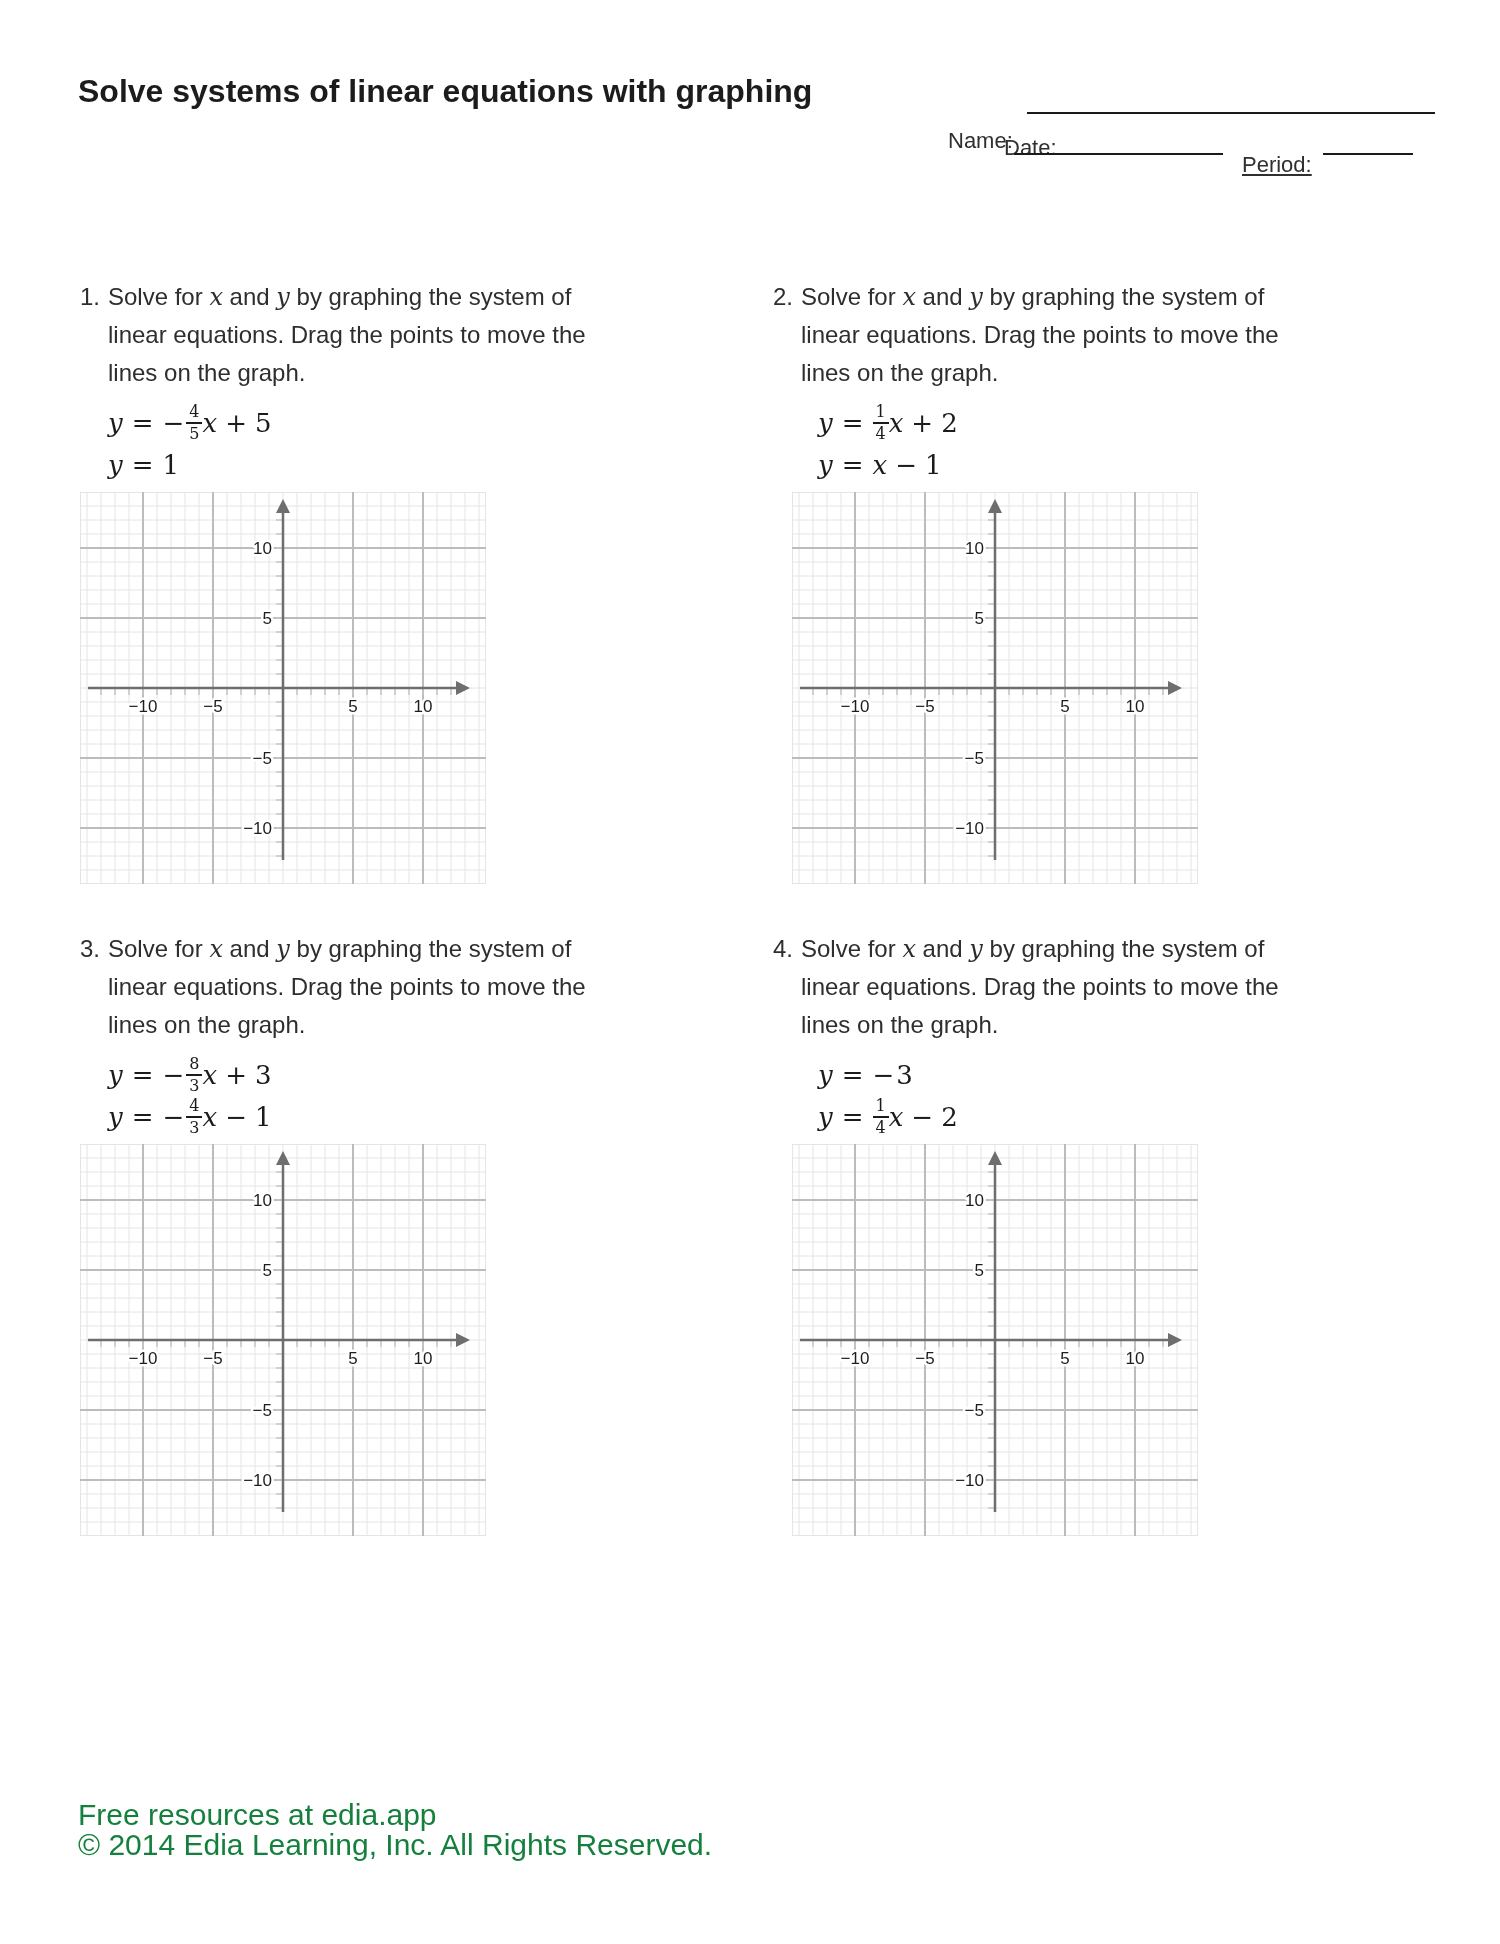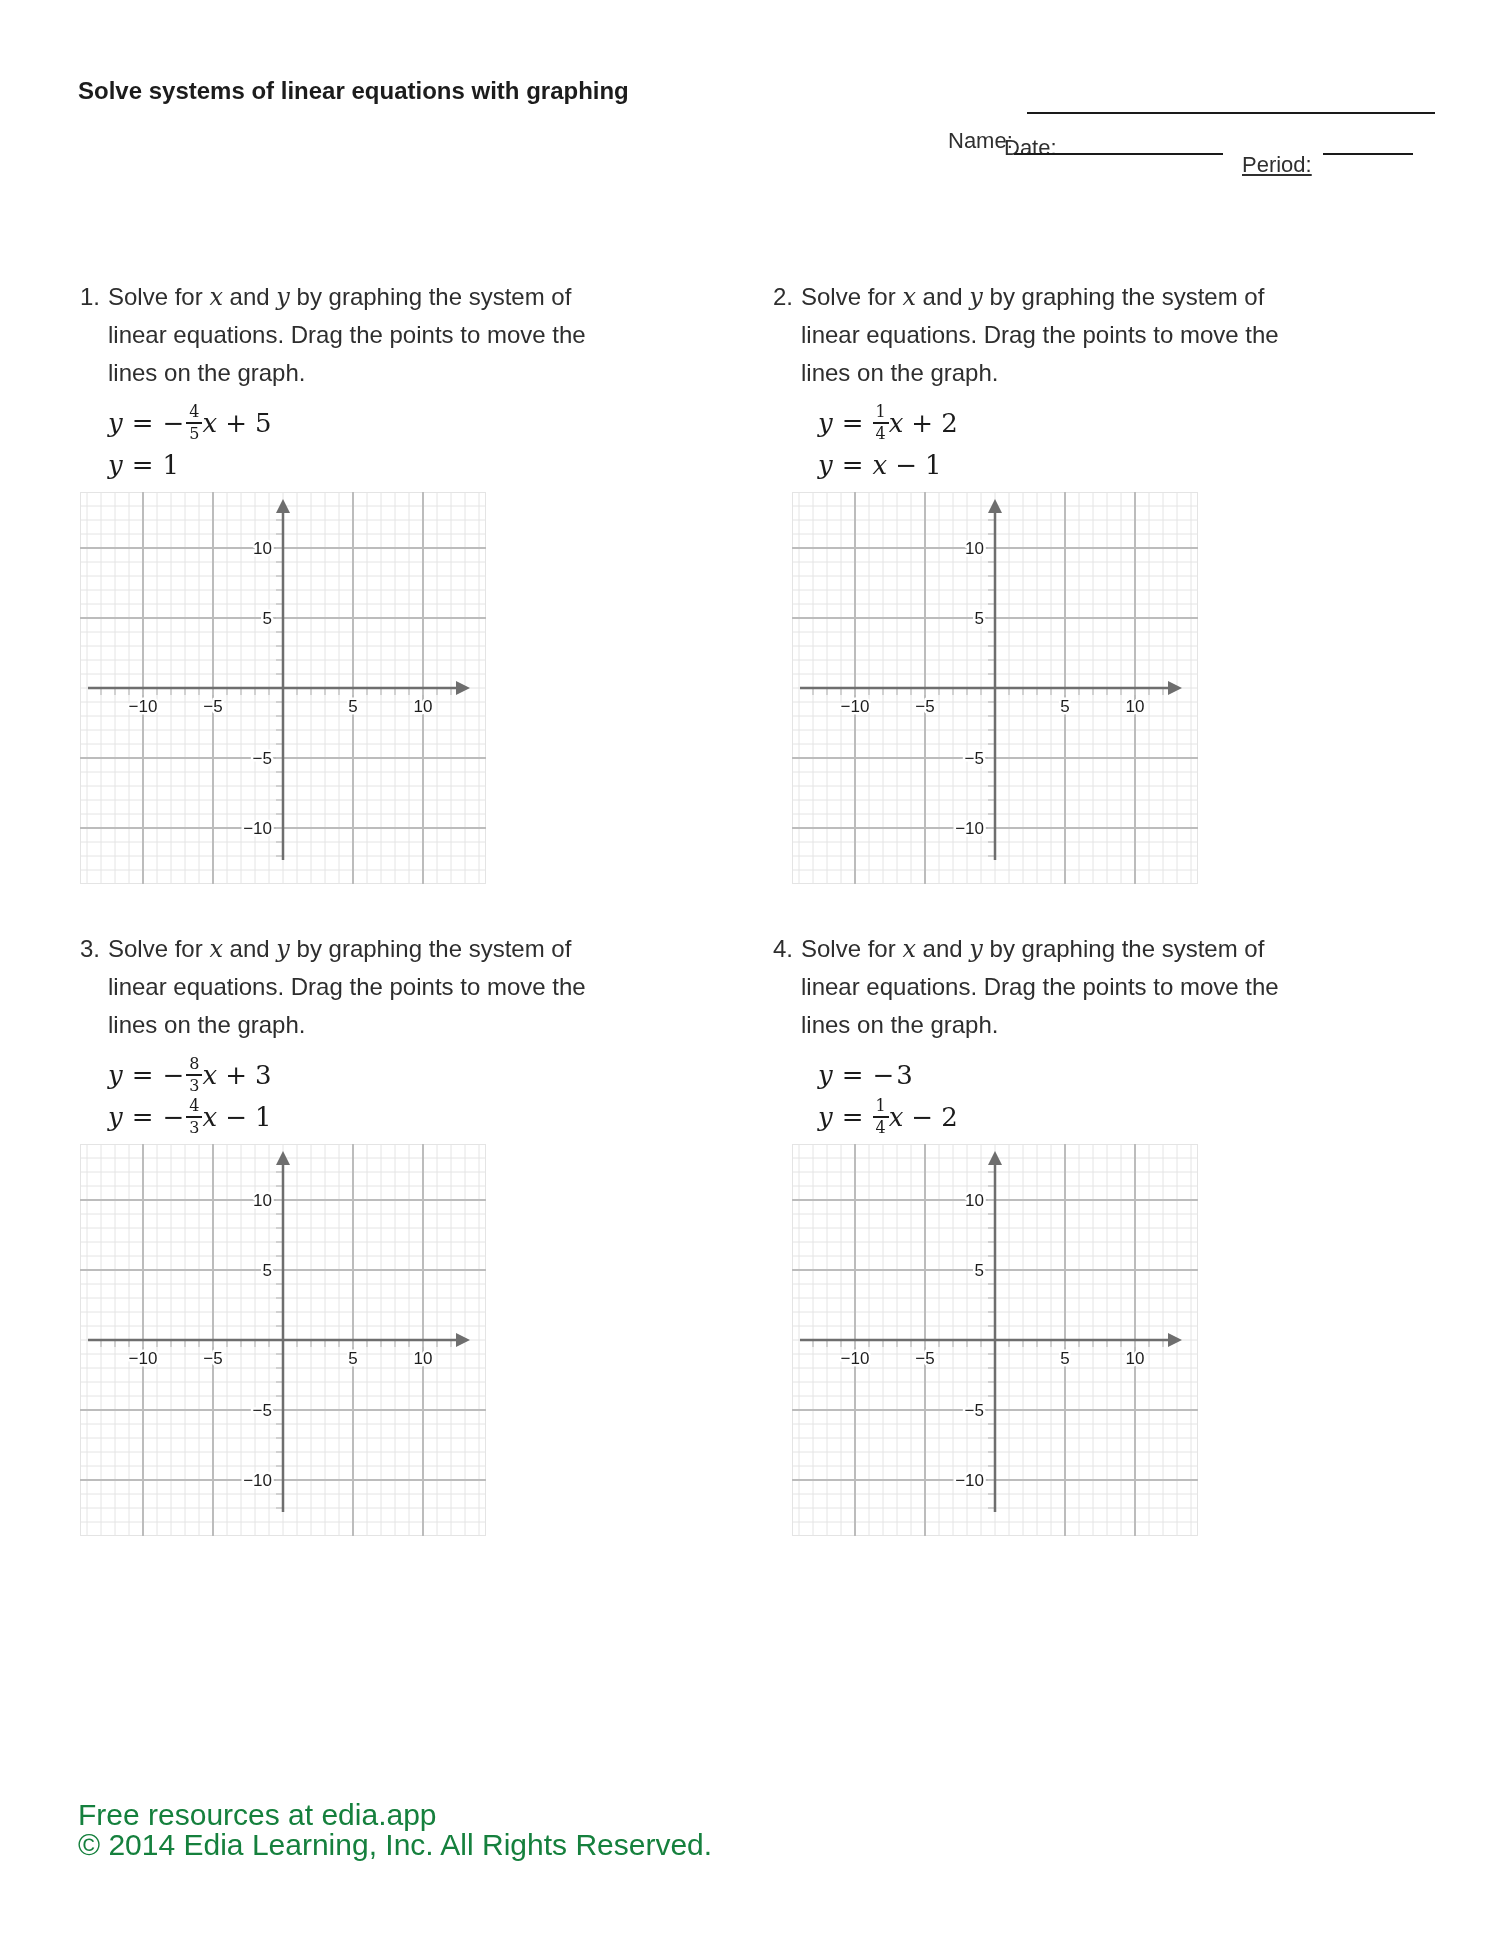--- a/index.html
+++ b/index.html
@@ -1,20 +1,20 @@
 <!DOCTYPE html>
 <html><head>
 <meta charset="utf-8">
 <style>
   html,body{margin:0;padding:0;background:#ffffff;}
   .page{position:relative;width:1500px;height:1944px;background:#ffffff;overflow:hidden;
         font-family:"Liberation Sans",sans-serif;}
 
   
-  .title{position:absolute;left:78px;top:72px;font-size:24px;font-weight:700;
+  .title{position:absolute;left:78px;top:72px;font-size:32px;font-weight:700;
          line-height:38px;color:#1c1c1c;}
   .flabel{position:absolute;font-size:22px;color:#2f2f2f;}
   #name-label{left:948px;top:108px;margin-top:20px;}
   #date-label{left:1004px;top:135px;}
   #period-label{left:1242px;top:152px;text-decoration:underline;}
   .blank-line{position:absolute;height:26px;border-bottom:2px solid #1a1a1a;}
   #name-line{left:1027px;top:86px;width:408px;}
   #date-line{left:1014px;top:127px;width:209px;}
   #period-line{left:1323px;top:127px;width:90px;}
 

